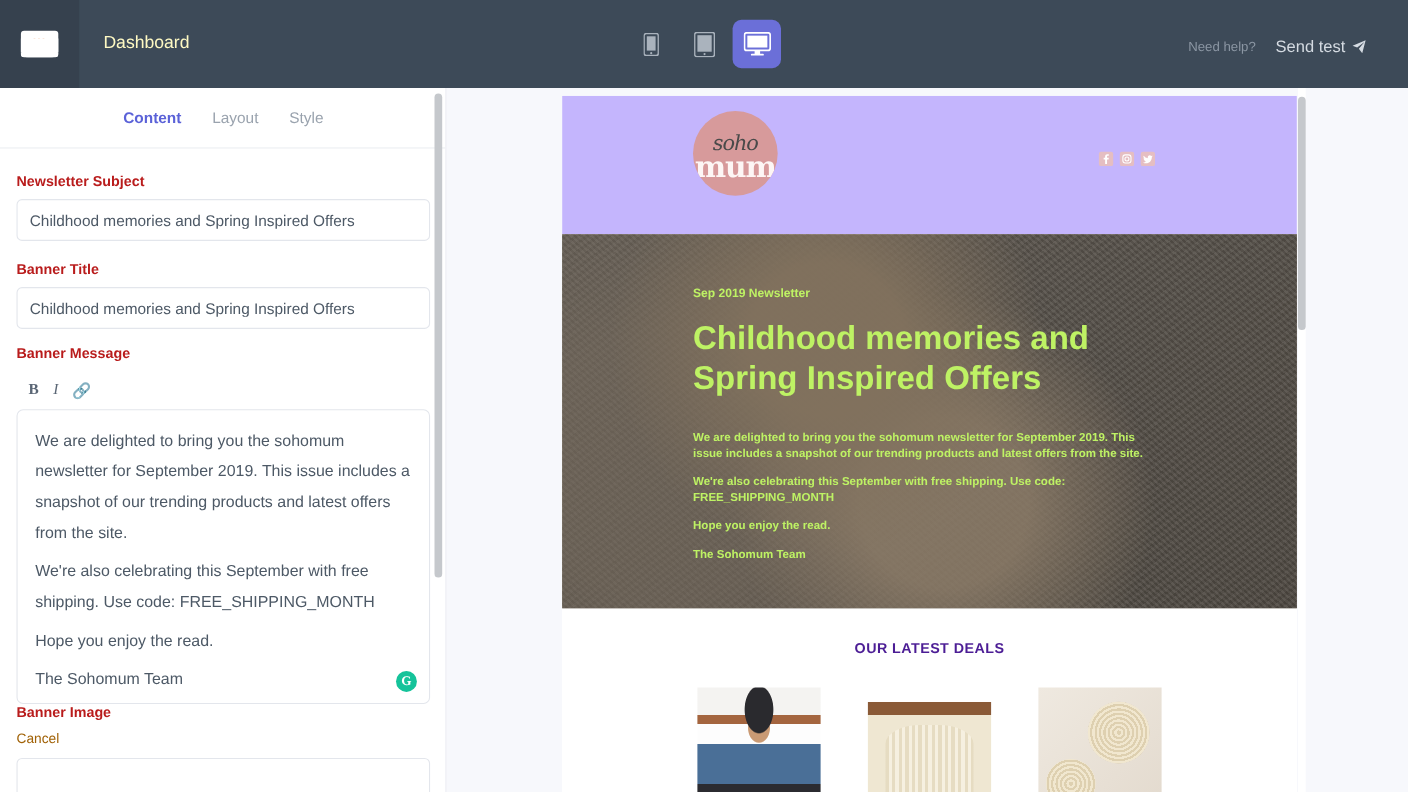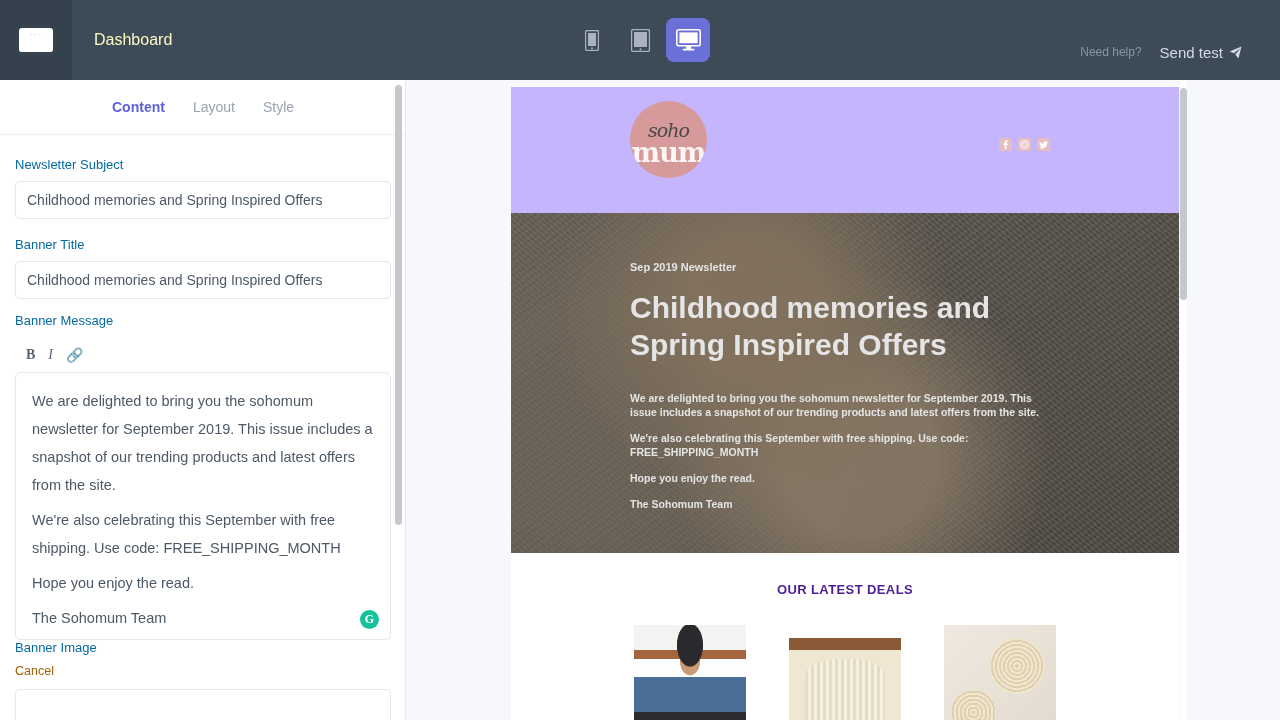--- a/index.html
+++ b/index.html
@@ -59,21 +59,21 @@
   .device-btn {
     width: 44px; height: 44px;
     border-radius: 8px;
     display: flex; align-items: center; justify-content: center;
     background: transparent;
   }
   .device-btn.active { background: #6b6fd8; }
   .device-btn svg { display: block; }
 
   .topbar-right {
-    position: absolute; right: 16px; top: 12px; height: 80px;
+    position: absolute; right: 16px; top: 2px; height: 80px;
     display: flex; align-items: center; gap: 0;
   }
   .need-help {
     color: #8b96a3; font-size: 12px; margin-right: 18px;
   }
   .send-test {
     color: #d5dbe2; font-size: 15px; margin-right: 22px;
     display: flex; align-items: center; gap: 6px;
   }
   .approve-btn {
@@ -99,21 +99,21 @@
     display: flex; align-items: center;
     padding-left: 112px;
     gap: 28px;
     border-bottom: 1px solid #eceef2;
   }
   .tab { font-size: 14px; color: #9aa3ae; }
   .tab.active { color: #5b62d8; font-weight: bold; }
 
   .form { padding: 22px 15px 0 15px; }
   .field-label {
-    font-size: 13px; font-weight: normal; color: #0369a1;
+    font-size: 13px; font-weight: bold; color: #b91c1c;
     margin-bottom: 9px;
   }
   .text-input {
     width: 376px; height: 38px;
     border: 1px solid #e3e6ec;
     border-radius: 5px;
     padding: 0 11px;
     font-size: 14px; color: #4d5966;
     font-family: "Liberation Sans", sans-serif;
     background: #fff;
@@ -239,21 +239,21 @@
       repeating-linear-gradient(41deg, rgba(255,255,255,0.10) 0 2px, rgba(0,0,0,0.10) 2px 4px),
       repeating-linear-gradient(-37deg, rgba(255,255,255,0.07) 0 3px, rgba(0,0,0,0.07) 3px 6px),
       linear-gradient(150deg, #9d9488 0%, #8b8276 45%, #7a7165 100%);
   }
   .hero-overlay {
     position: absolute; inset: 0;
     background: rgba(34,32,30,0.47);
   }
   .hero-content {
     position: absolute; left: 119px; top: 48px; width: 430px;
-    color: #e5e5e5;
+    color: #bef264;
   }
   .hero-eyebrow {
     font-size: 11px; font-weight: bold; margin-bottom: 16px;
   }
   .hero-title {
     font-size: 30px; font-weight: bold; line-height: 37px;
     margin-bottom: 28px;
   }
   .hero-body p {
     font-size: 10.5px; line-height: 14px; font-weight: bold;

